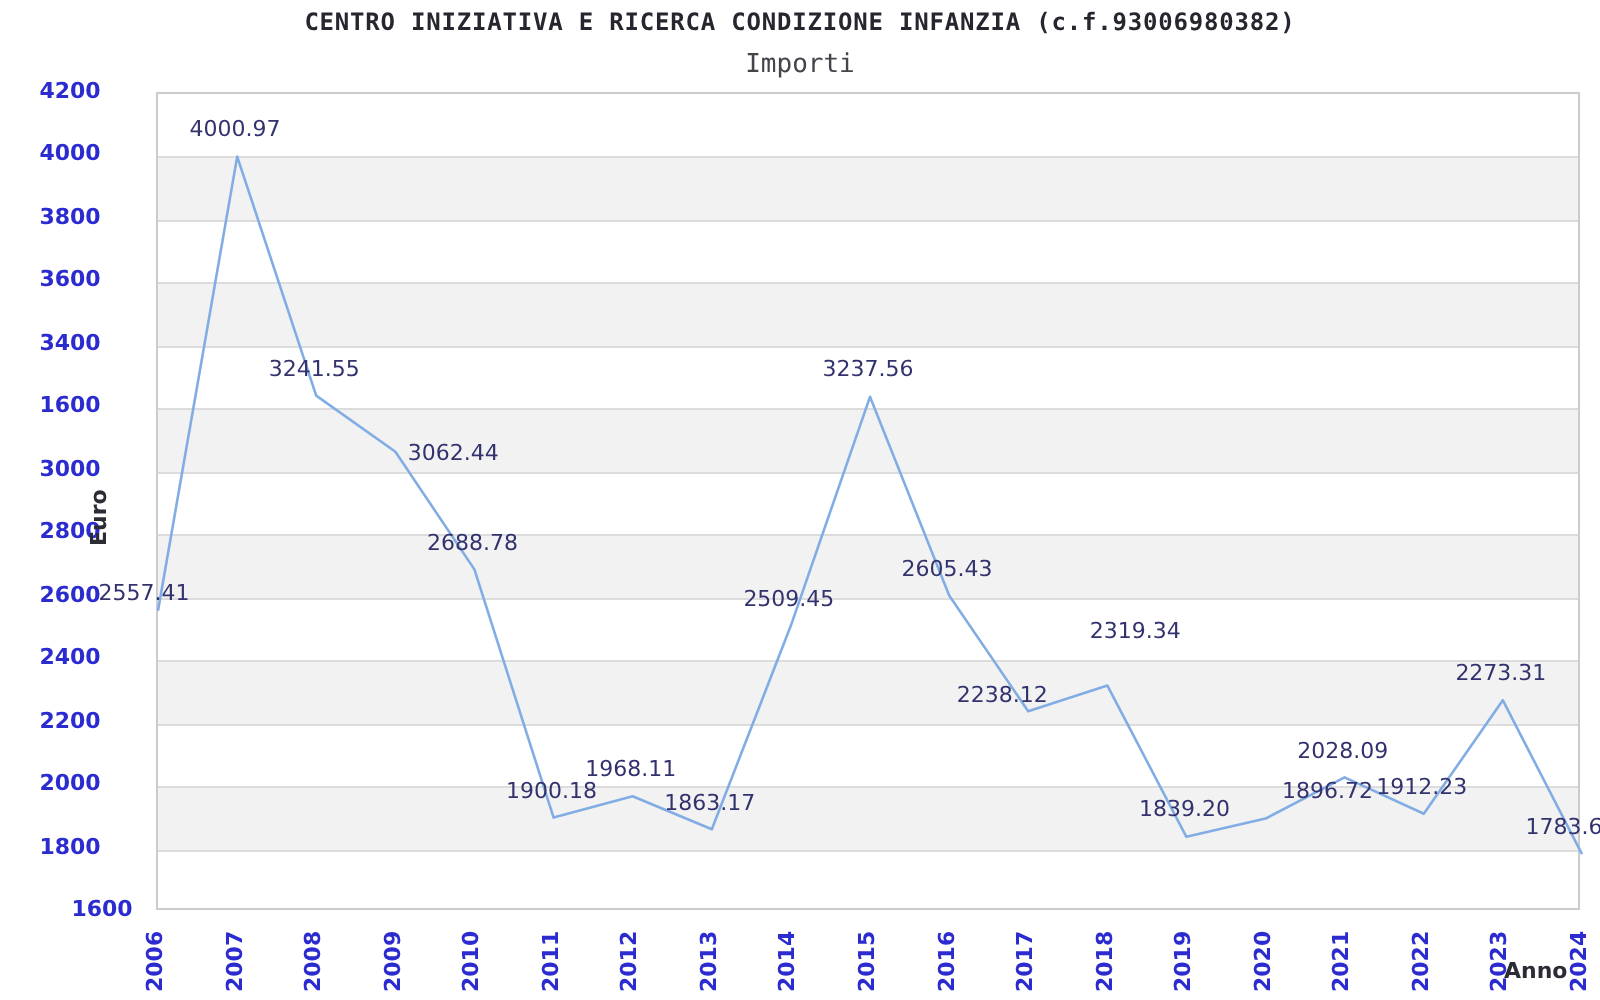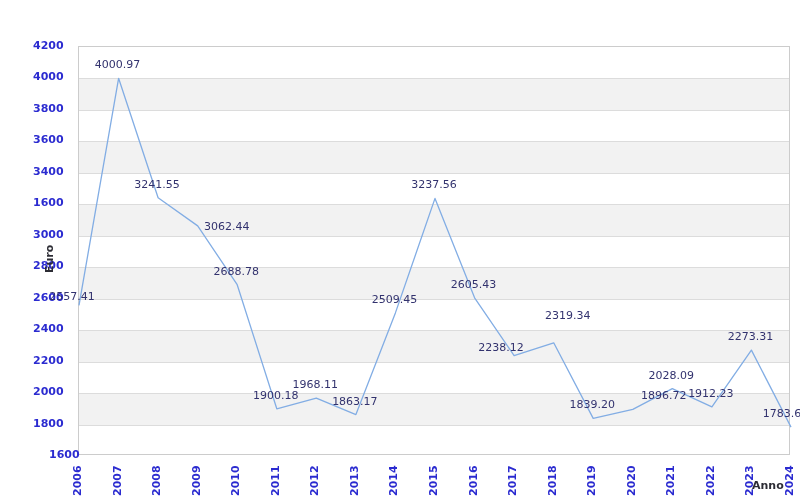--- a/index.html
+++ b/index.html
@@ -19,22 +19,22 @@
     font-family:"DejaVu Sans Mono","Liberation Mono",monospace;
     font-size:13px;font-weight:normal;color:#44444c;
   }
   #plot{
     position:absolute;left:78px;top:46px;width:712px;height:409px;
     border:1px solid #cccccc;box-sizing:border-box;background:#fff;
   }
   .band{position:absolute;left:0;width:100%;}
   .gridline{position:absolute;left:0;width:100%;height:1px;background:#dcdcdc;}
   .y-tick{
-    position:absolute;left:0;width:70px;text-align:left;
-    font-size:11px;font-weight:bold;color:#2b2bd0;white-space:nowrap;padding-left:33px;
+    position:absolute;left:0;width:70px;text-align:center;
+    font-size:11px;font-weight:bold;color:#2b2bd0;white-space:nowrap;
   }
   .x-tick{
     position:absolute;
     font-size:11px;font-weight:bold;color:#2b2bd0;white-space:nowrap;
     transform:rotate(-90deg);transform-origin:0 0;
   }
   .pt-label{
     position:absolute;transform:translateX(-50%);
     font-size:11px;color:#32326e;white-space:nowrap;line-height:12px;
   }
@@ -42,20 +42,22 @@
     position:absolute;font-size:11px;font-weight:bold;color:#2c2c34;
     white-space:nowrap;
   }
   #y-axis-title{transform:rotate(-90deg);transform-origin:0 0;}
   svg{position:absolute;left:0;top:0;overflow:visible;}
 </style>
 </head>
 <body>
 
 <div id="canvas">
+  <div class="chart-title">CENTRO INIZIATIVA E RICERCA CONDIZIONE INFANZIA (c.f.93006980382)</div>
+  <div class="chart-subtitle">Importi</div>
 
   <div id="plot">
     <div id="bands">
         <div class="band" style="top: 31.4615px; height: 31.4615px; background: rgb(242, 242, 242);"></div>
         <div class="band" style="top: 94.3846px; height: 31.4615px; background: rgb(242, 242, 242);"></div>
         <div class="band" style="top: 157.308px; height: 31.4615px; background: rgb(242, 242, 242);"></div>
         <div class="band" style="top: 220.231px; height: 31.4615px; background: rgb(242, 242, 242);"></div>
         <div class="band" style="top: 283.154px; height: 31.4615px; background: rgb(242, 242, 242);"></div>
         <div class="band" style="top: 346.077px; height: 31.4615px; background: rgb(242, 242, 242);"></div>
       </div>

